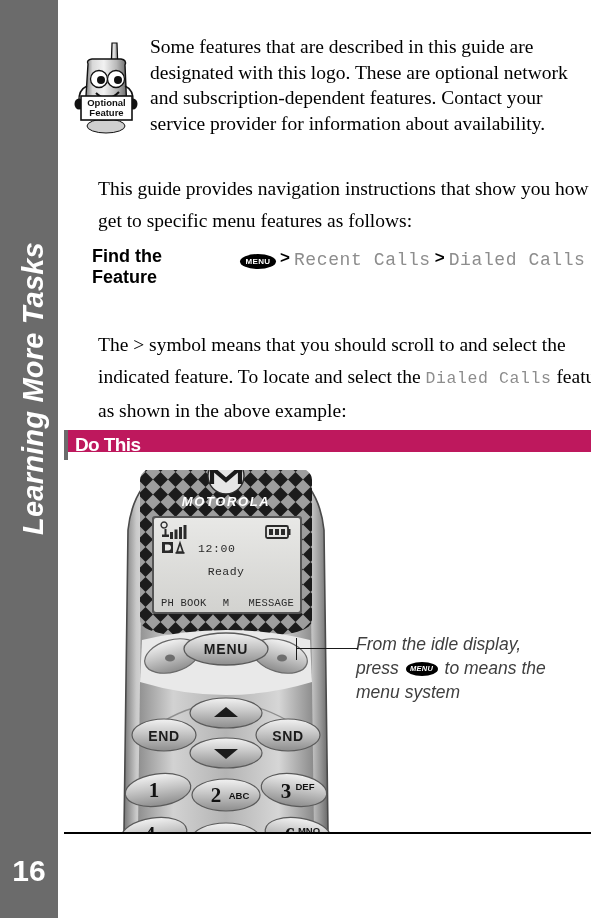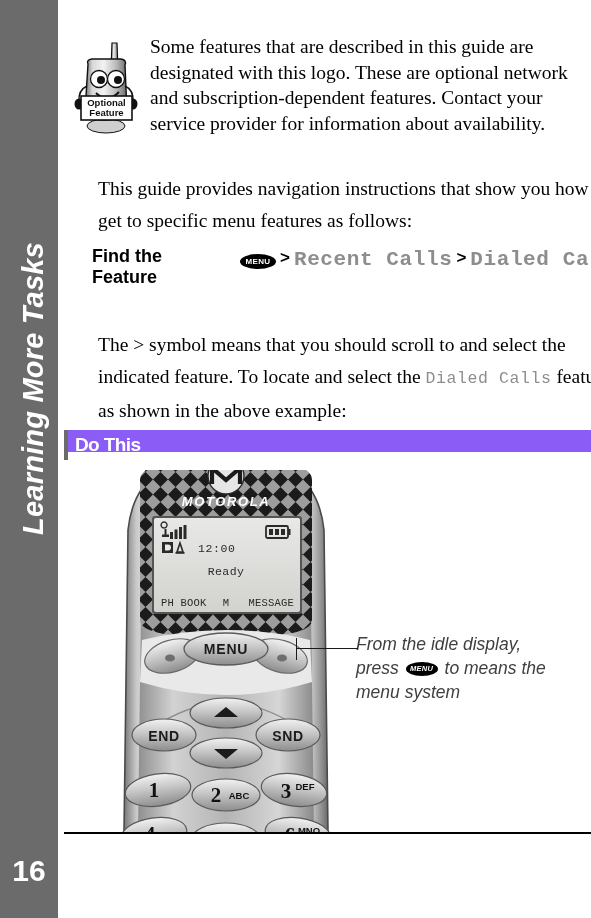--- a/index.html
+++ b/index.html
@@ -110,21 +110,21 @@
     white-space:nowrap;
   }
   .ff-path .gt{
     font-family:"Liberation Sans", sans-serif;
     font-weight:bold;
     font-size:17px;
     color:#000;
     vertical-align:2px;
     padding:0 4px;
   }
-  .ff-path .mono{font-size:21px;font-weight:bold;}
+  .ff-path .mono{font-size:18px;}
 
   
   .menu-badge{
     display:inline-block;
     background:#000;
     color:#fff;
     border-radius:50%/50%;
     font-family:"Liberation Sans", sans-serif;
     font-weight:bold;
     text-align:center;
@@ -142,21 +142,21 @@
     font-size:7.5px;
     letter-spacing:0.3px;
     margin:0 2px;
   }
 
   
   .dothis-bar{
     position:absolute;
     left:6px; top:430px;
     width:527px;height:22px;
-    background:#8b5cf6;
+    background:#be185d;
   }
   .dothis-bar .tick{
     position:absolute;left:0;top:0;width:4px;height:30px;
     background:#6b6b6b;
   }
   .dothis-label{
     position:absolute;left:11px;top:4px;
     color:#ffffff;
     font-family:"Liberation Sans", sans-serif;
     font-weight:bold;

